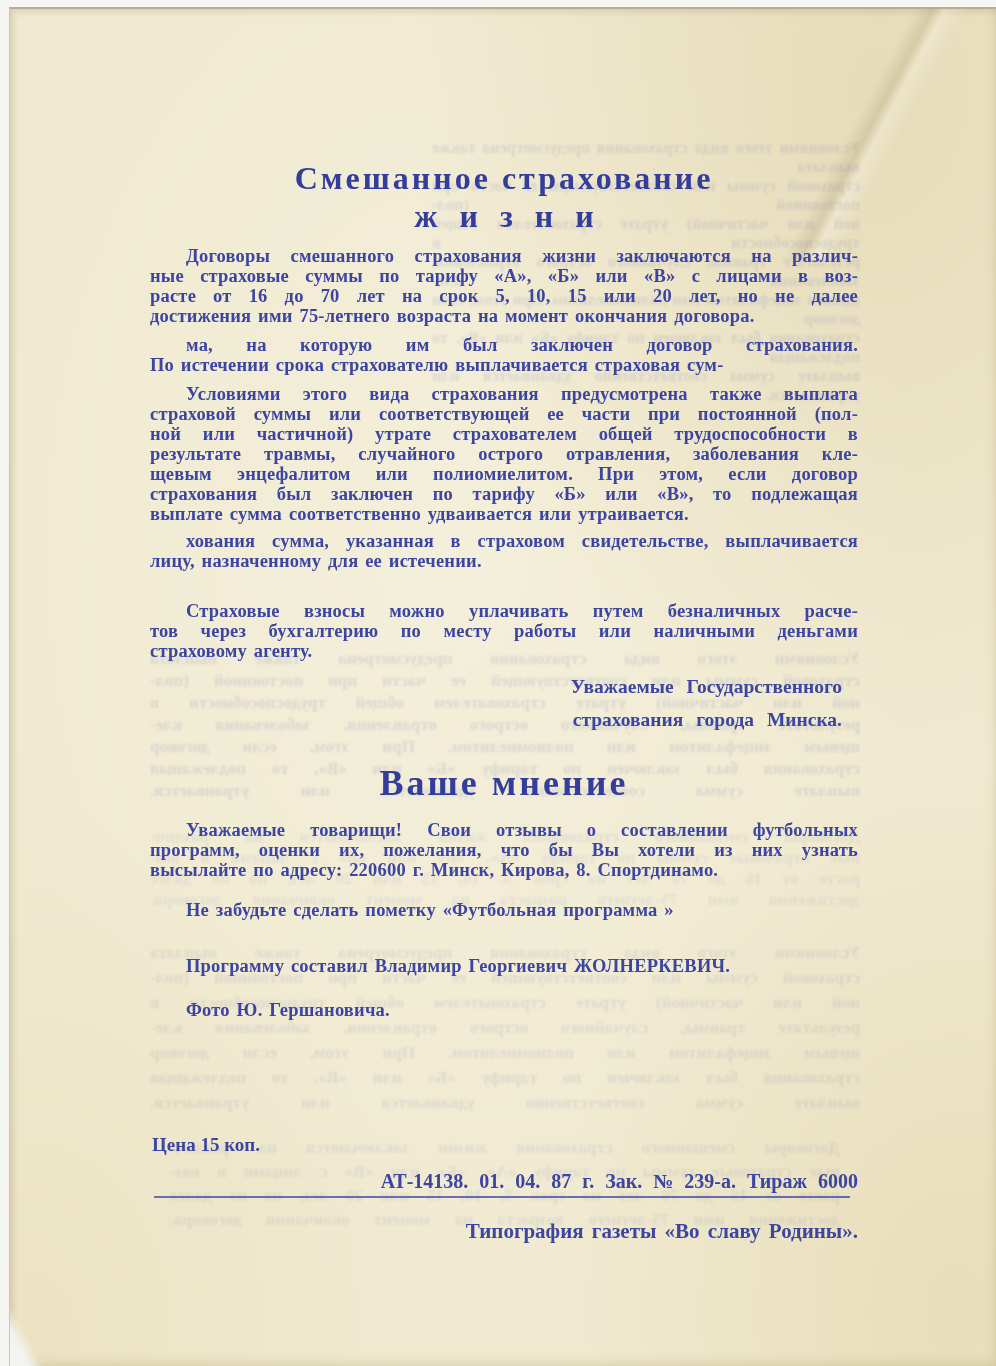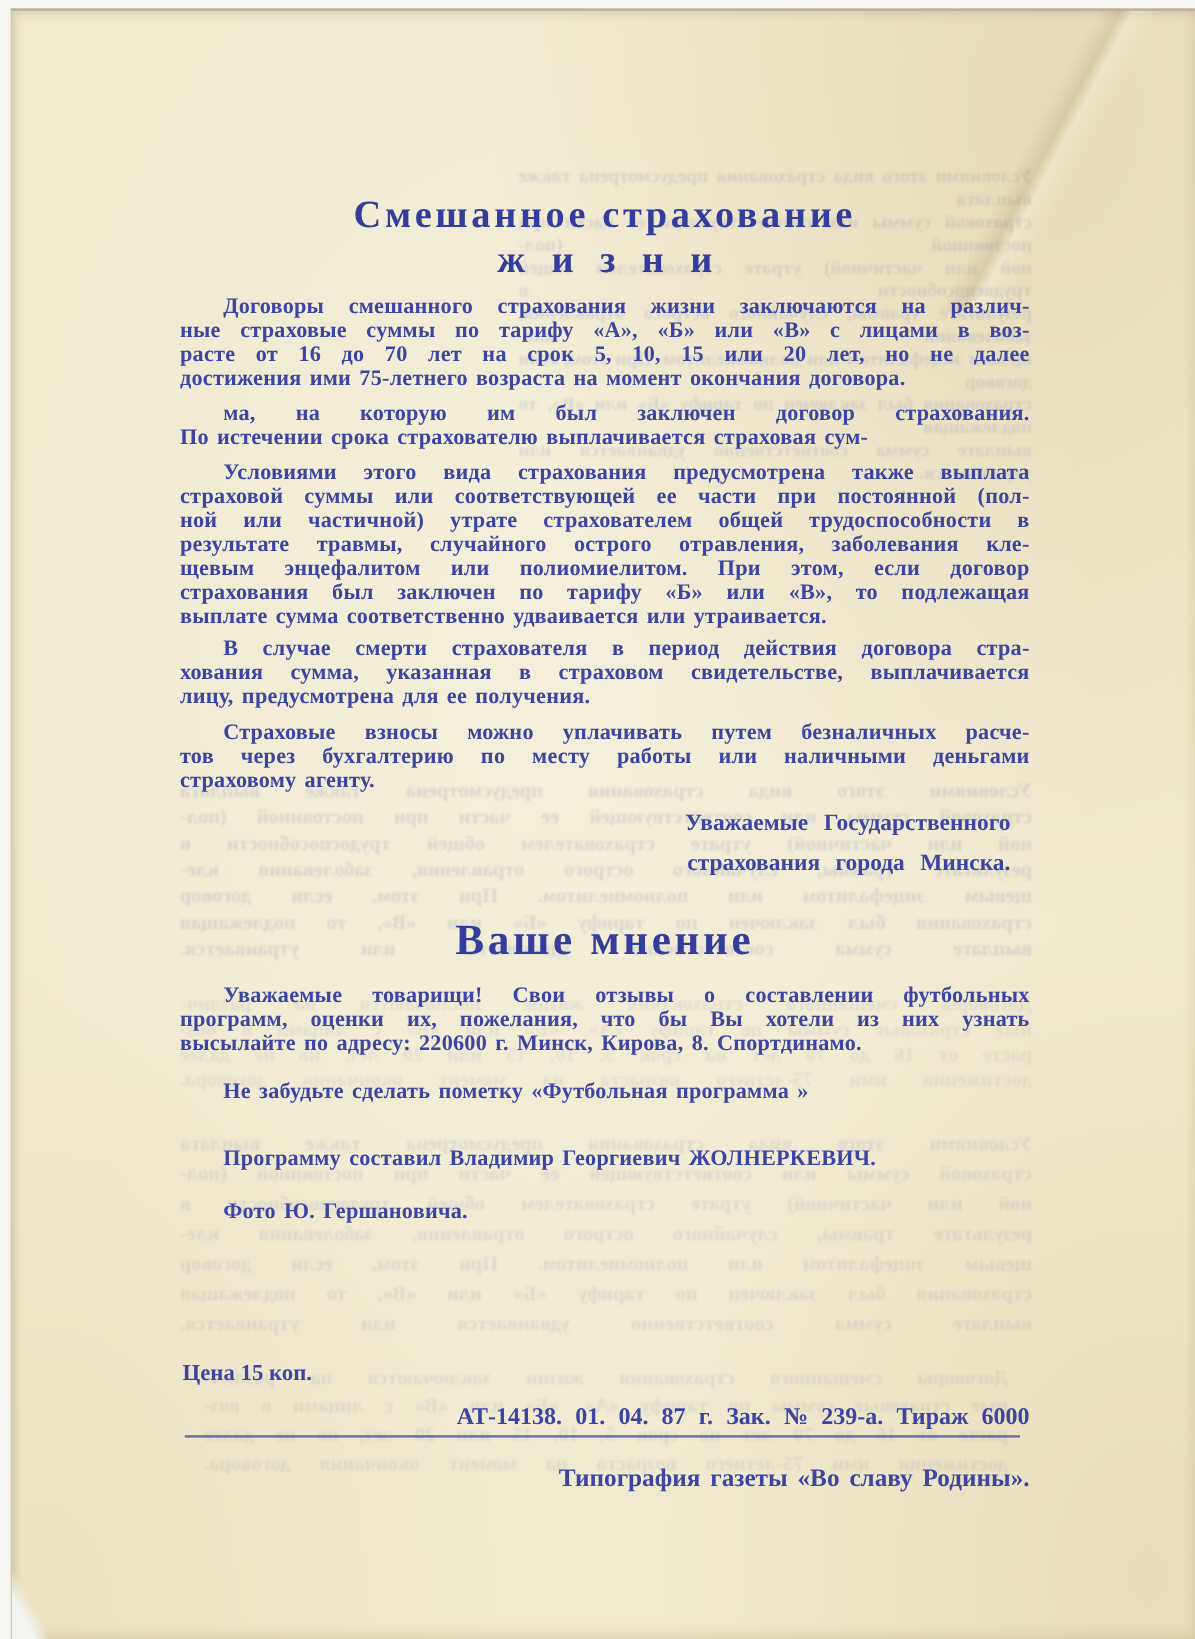--- a/index.html
+++ b/index.html
@@ -145,23 +145,22 @@
 <div class="para" style="top:384px">
     <div class="tline">Условиями этого вида страхования предусмотрена также выплата</div>
     <div class="tline">страховой суммы или соответствующей ее части при постоянной (пол-</div>
     <div class="tline">ной или частичной) утрате страхователем общей трудоспособности в</div>
     <div class="tline">результате травмы, случайного острого отравления, заболевания кле-</div>
     <div class="tline">щевым энцефалитом или полиомиелитом. При этом, если договор</div>
     <div class="tline">страхования был заключен по тарифу «Б» или «В», то подлежащая</div>
     <div class="tline">выплате сумма соответственно удваивается или утраивается.</div>
   </div>
 <div class="para" style="top:531px">
-    <div class="tline">В случае смерти  страхователя в период действия договора стра-</div>
     <div class="tline">хования сумма, указанная в страховом свидетельстве, выплачивается</div>
-    <div class="tline">лицу, предусмотрена для ее получения.</div>
+    <div class="tline">лицу, назначенному для ее истечении.</div>
   </div>
 <div class="para" style="top:601px">
     <div class="tline">Страховые взносы можно уплачивать путем безналичных расче-</div>
     <div class="tline">тов через бухгалтерию по месту  работы или наличными деньгами</div>
     <div class="tline">страховому агенту.</div>
   </div>
 
 <div class="sig">
     <div class="tline">Уважаемые  Государственного</div>
     <div class="tline">страхования  города  Минска.</div>

